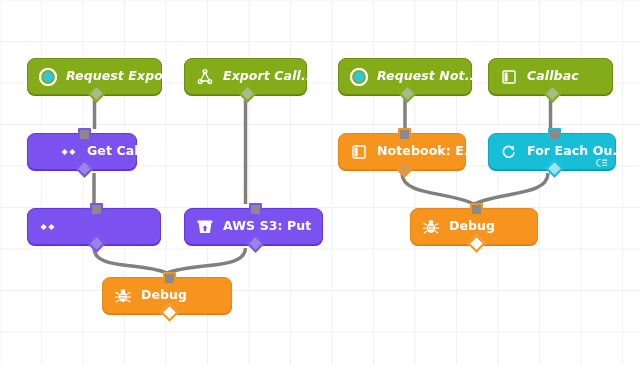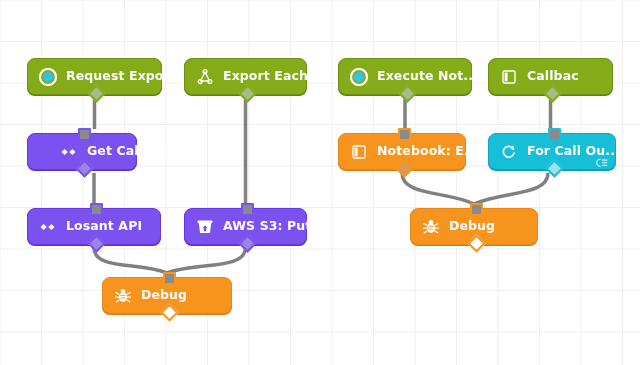--- a/index.html
+++ b/index.html
@@ -67,20 +67,21 @@
     font-weight: 600;
     letter-spacing: 0.1px;
     line-height: 1;
   }
 
   
   .n-green {
     background: #83ac18;
     border: 1px solid #6d9012;
     box-shadow: 0 1px 0 #5f7f10;
+    font-style: italic;
   }
   .n-purple {
     background: #7b52ef;
     border: 1px solid #6438e0;
     box-shadow: 0 1px 0 #5a2fd0;
   }
   .n-orange {
     background: #f7941e;
     border: 1px solid #e8871a;
     box-shadow: 0 1px 0 #d87a14;
@@ -180,32 +181,32 @@
     <span class="nicon">
       <svg width="18" height="18" viewBox="0 0 18 18">
         <g fill="none" stroke="#ffffff" stroke-width="1.3" stroke-linecap="round">
           <path d="M9 4 L4.5 13 M9 4 L13.5 13 M4.5 13 L13.5 13"></path>
         </g>
         <circle cx="9" cy="3.6" r="1.9" fill="none" stroke="#ffffff" stroke-width="1.3"></circle>
         <circle cx="4.2" cy="13.6" r="1.9" fill="none" stroke="#ffffff" stroke-width="1.3"></circle>
         <circle cx="13.8" cy="13.6" r="1.9" fill="none" stroke="#ffffff" stroke-width="1.3"></circle>
       </svg>
     </span>
-    <span class="nlabel">Export Each...</span>
+    <span class="nlabel">Export Call...</span>
     <span class="port-out po-green"></span>
   </div>
 
   <div class="node n-green" style="left:338px; top:58px; width:134px;">
     <span class="nicon">
       <svg width="18" height="18" viewBox="0 0 18 18">
         <circle cx="9" cy="9" r="8" fill="none" stroke="#ffffff" stroke-width="2.2"></circle>
         <circle cx="9" cy="9" r="5" fill="#2cc6e8"></circle>
       </svg>
     </span>
-    <span class="nlabel">Execute Not...</span>
+    <span class="nlabel">Request Not...</span>
     <span class="port-out po-green"></span>
   </div>
 
   <div class="node n-green" style="left:488px; top:58px; width:125px;">
     <span class="nicon">
       <svg width="18" height="18" viewBox="0 0 18 18">
         <rect x="3" y="3" width="12" height="12" rx="1.2" fill="none" stroke="#ffffff" stroke-width="1.4"></rect>
         <rect x="4.6" y="4.6" width="3" height="8.8" fill="#ffffff"></rect>
       </svg>
     </span>
@@ -240,21 +241,21 @@
   <div class="node n-cyan" style="left:488px; top:133px; width:128px;">
     <span class="port-in pi-cyan"></span>
     <span class="nicon">
       <svg width="18" height="18" viewBox="0 0 18 18">
         <g fill="none" stroke="#ffffff" stroke-width="1.6" stroke-linecap="round">
           <path d="M13.5 6.2 A5.4 5.4 0 1 0 14 10"></path>
         </g>
         <path d="M13.6 2.6 L13.6 7.4 L10.2 5.0 Z" fill="#ffffff"></path>
       </svg>
     </span>
-    <span class="nlabel">For Call Ou...</span>
+    <span class="nlabel">For Each Ou...</span>
     <span class="loop-badge">
       <svg width="14" height="12" viewBox="0 0 14 12">
         <path d="M6.2 2.2 A3.4 3.4 0 1 0 6.2 9.2" fill="none" stroke="#ffffff" stroke-width="1.1" stroke-linecap="round"></path>
         <g stroke="#ffffff" stroke-width="1.1" stroke-linecap="round">
           <path d="M8.4 3.1 L12.8 3.1"></path>
           <path d="M8.4 5.7 L12.8 5.7"></path>
           <path d="M8.4 8.3 L12.8 8.3"></path>
         </g>
       </svg>
     </span>
@@ -262,25 +263,24 @@
   </div>
 
   <div class="node n-purple" style="left:27px; top:208px; width:134px;">
     <span class="port-in pi-purple"></span>
     <span class="nicon">
       <svg width="18" height="18" viewBox="0 0 18 18">
         <path d="M1.5 9 L4.6 6 L7.7 9 L4.6 12 Z" fill="#ffffff"></path>
         <path d="M9.3 9 L12.4 6 L15.5 9 L12.4 12 Z" fill="#ffffff"></path>
       </svg>
     </span>
-    <span class="nlabel">Losant API</span>
     <span class="port-out po-purple"></span>
   </div>
 
-  <div class="node n-purple" style="left:184px; top:208px; width:123px;">
+  <div class="node n-purple" style="left:184px; top:208px; width:139px;">
     <span class="port-in pi-purple"></span>
     <span class="nicon">
       <svg width="18" height="18" viewBox="0 0 18 18">
         <path d="M2.6 4.4 L15.4 4.4 L13.9 15 L4.1 15 Z" fill="#ffffff"></path>
         <rect x="1.6" y="2.6" width="14.8" height="2.4" rx="0.7" fill="#ffffff"></rect>
         <path d="M9 7.2 L11.6 10.2 L10.2 10.2 L10.2 13.2 L7.8 13.2 L7.8 10.2 L6.4 10.2 Z" fill="#7b52ef"></path>
       </svg>
     </span>
     <span class="nlabel">AWS S3: Put</span>
     <span class="port-out po-purple"></span>

